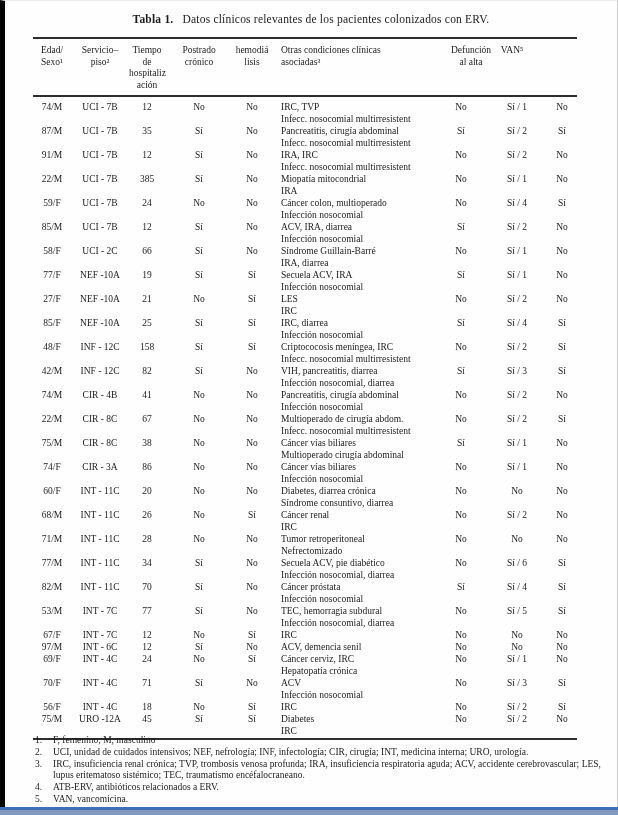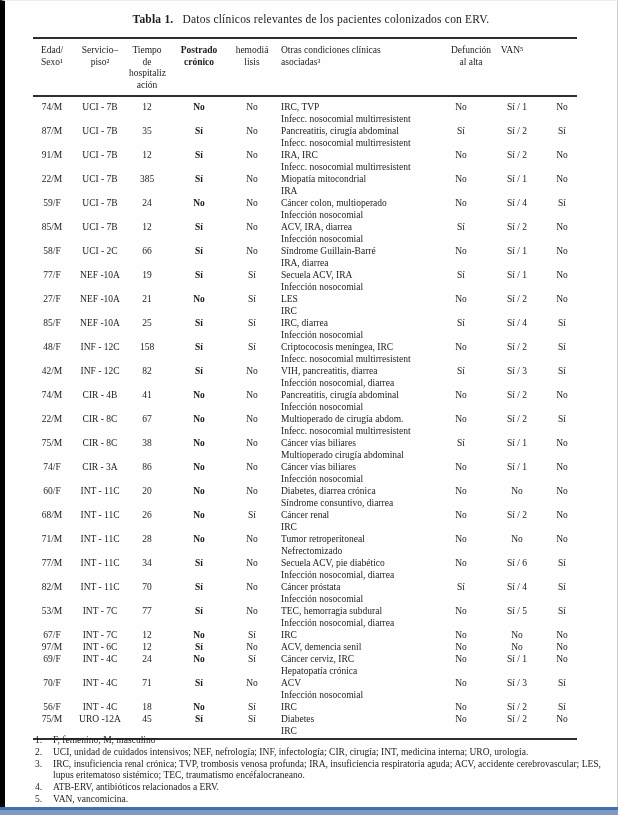--- a/index.html
+++ b/index.html
@@ -30,21 +30,21 @@
   }
   .th{font-size:9.5px;line-height:11.5px;text-align:center;font-weight:normal;}
   .tbody{padding-top:4px;border-bottom:2px solid #2e2e2e;padding-bottom:1px;}
   .tr{display:flex;align-items:flex-start;}
   .td{font-size:9.5px;line-height:12px;text-align:center;box-sizing:border-box;}
   .td div{white-space:nowrap;}
 
   .c0{width:38px;}
   .c1{width:58px;}
   .c2{width:36px;}
-  .c3{width:68px;font-weight:bold;}
+  .c3{width:68px;}
   .c4{width:38px;}
   .c5{width:164px;text-align:left;padding-left:10px;}
   .c6{width:52px;}
   .c7{width:60px;}
   .c8{width:30px;}
 
   .foots{
     position:absolute;left:30px;top:734px;width:566px;
     font-size:9.5px;line-height:11.8px;
   }

